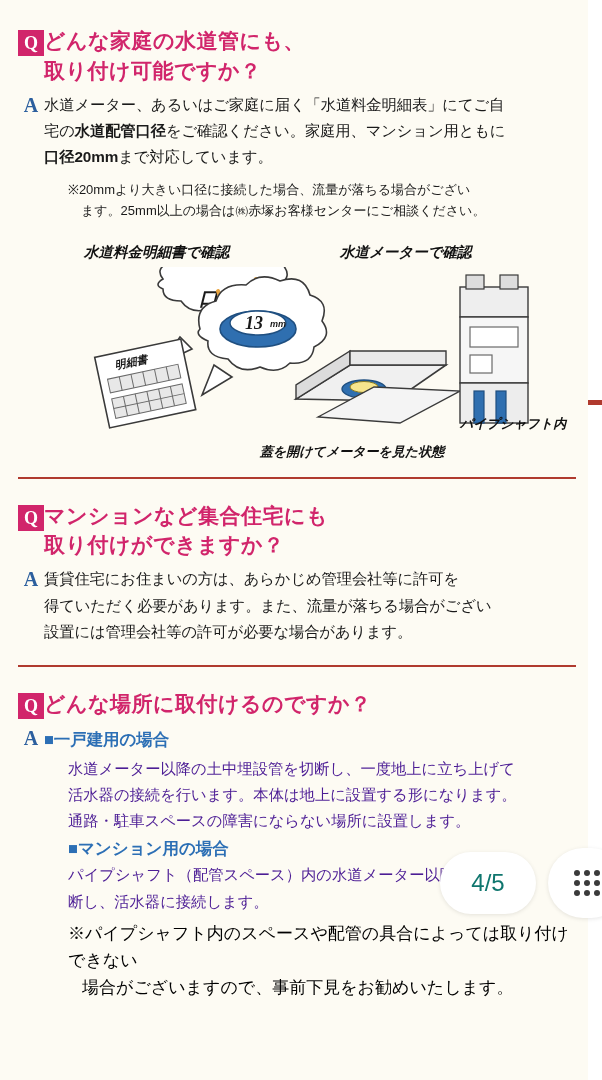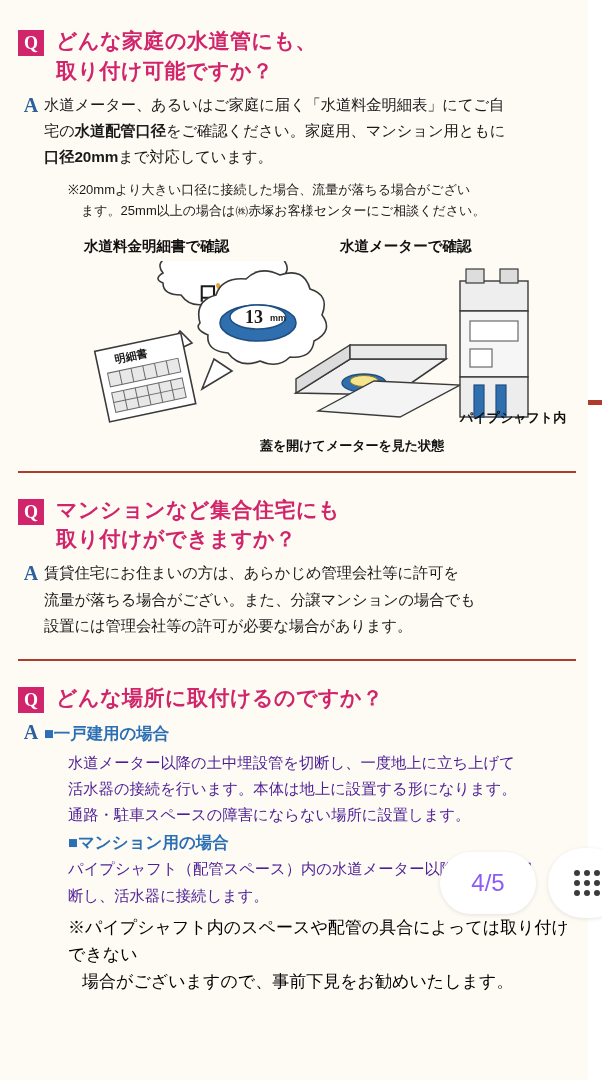--- a/index.html
+++ b/index.html
@@ -43,21 +43,20 @@
     color: #ffffff;
     font-weight: bold;
     font-size: 18px;
     line-height: 26px;
     text-align: center;
     flex: 0 0 26px;
     margin-top: 4px;
     font-family: "Liberation Serif", serif;
   }
   .qtext {
-    margin-left: 12px;
     color: #d1256b;
     font-weight: bold;
     font-size: 21px;
     line-height: 1.42;
     letter-spacing: 0.5px;
   }
   .ans-row { display: flex; align-items: flex-start; margin-top: 6px; }
   .amark {
     width: 26px; flex: 0 0 26px;
     color: #2c5f9e;
@@ -85,22 +84,23 @@
 
   .divider {
     height: 2px;
     background: #b03a2e;
     margin: 18px 0 0 0;
   }
 
   
   .figs {
     position: relative;
-    margin: 16px 0 0 50px;
+    margin: 22px 0 0 50px;
     height: 216px;
+    font-style: italic;
   }
   .fig-cap {
     position: absolute;
     font-size: 14.5px;
     font-weight: bold;
     color: #111;
   }
   .fig-cap.left { left: 16px; top: 0; }
   .fig-cap.right { left: 272px; top: 0; }
   .fig-sub {
@@ -135,21 +135,21 @@
 
   
   .pager {
     position: absolute;
     left: 440px; top: 852px;
     width: 96px; height: 62px;
     background: #ffffff;
     border-radius: 31px;
     display: flex; align-items: center; justify-content: center;
     font-size: 24px;
-    color: #8b5cf6;
+    color: #0f766e;
     box-shadow: 0 1px 4px rgba(0,0,0,0.10);
   }
   .grid-btn {
     position: absolute;
     left: 548px; top: 848px;
     width: 78px; height: 70px;
     background: #ffffff;
     border-radius: 38px;
     display: flex; align-items: center; justify-content: center;
     box-shadow: 0 1px 4px rgba(0,0,0,0.10);
@@ -278,21 +278,21 @@
         <div class="qtext">
           <div>マンションなど集合住宅にも</div>
           <div>取り付けができますか？</div>
         </div>
       </div>
 
       <div class="ans-row">
         <div class="amark">A</div>
         <div class="atext">
           <div>賃貸住宅にお住まいの方は、あらかじめ管理会社等に許可を</div>
-          <div>流量が落ちる場合がござい。また、分譲マンションの場合でも</div>
+          <div>得ていただく必要があります。また、流量が落ちる場合がござい</div>
           <div>設置には管理会社等の許可が必要な場合があります。</div>
         </div>
       </div>
 
       <div class="divider" style="margin-top:20px;"></div>
     </div>
 
     <div class="qa" style="padding-top:22px;">
       <div class="qa-head">
         <div class="qmark">Q</div>

